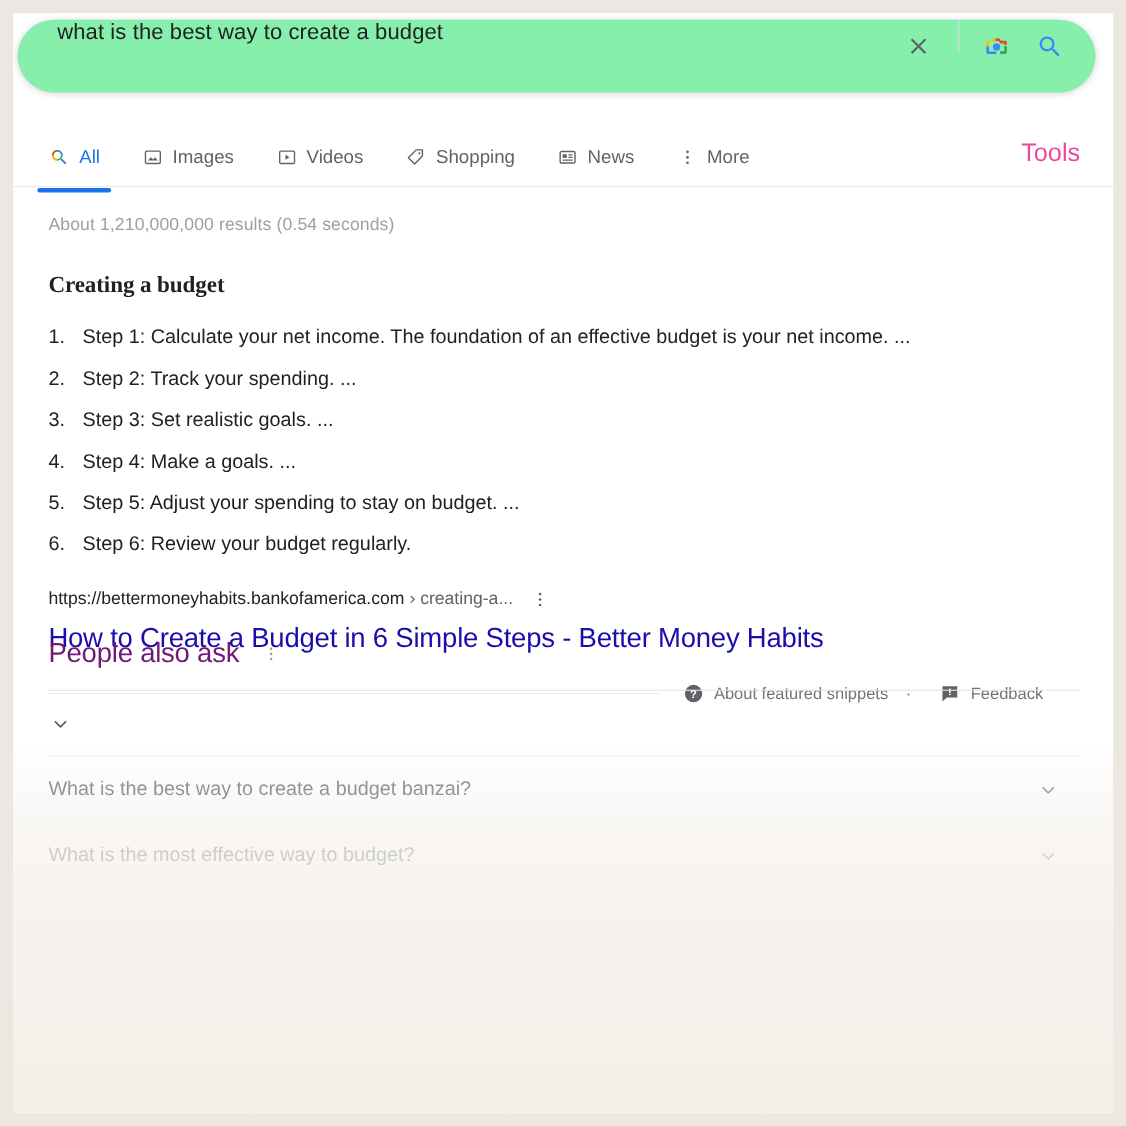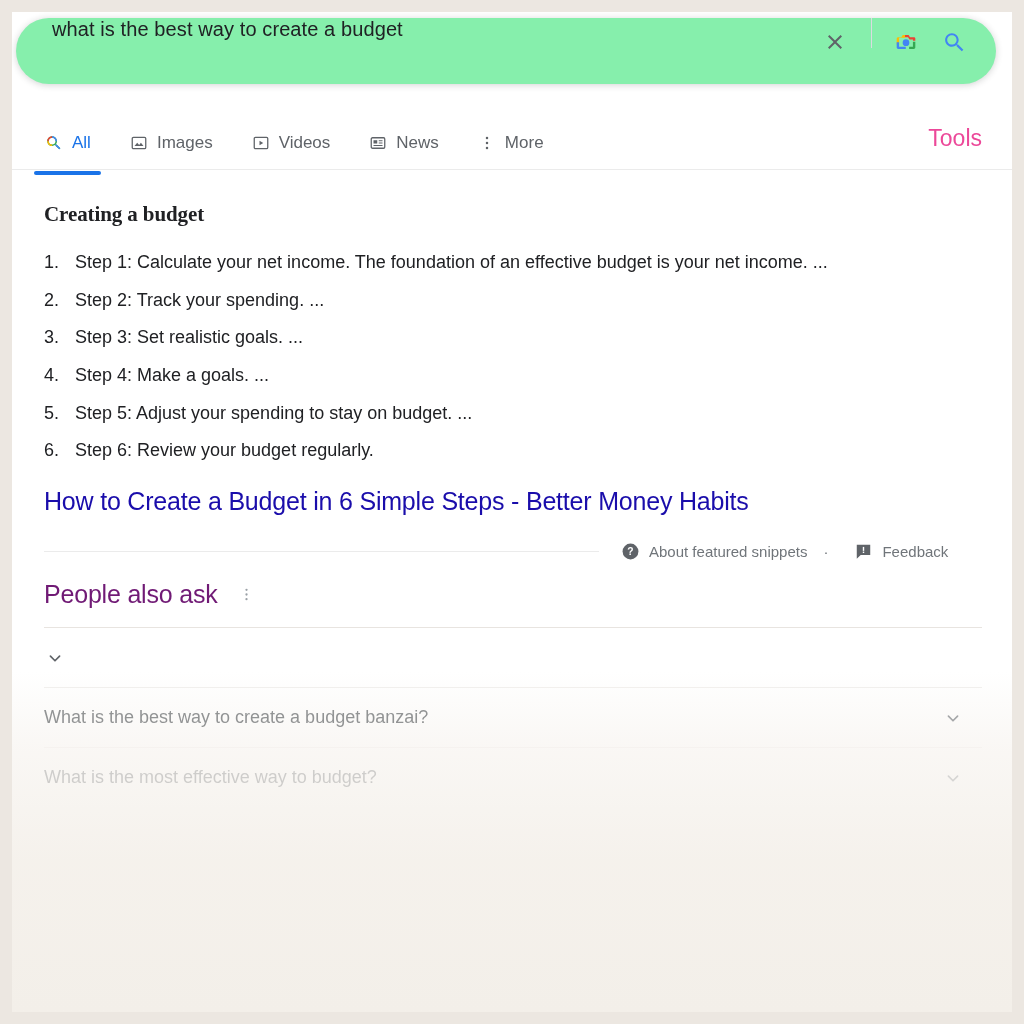--- a/index.html
+++ b/index.html
@@ -355,20 +355,29 @@
       <div class="tab">
         <span class="tab-ico">
           <svg width="18" height="18" viewBox="0 0 24 24" fill="none" stroke="#5f6368" stroke-width="1.7">
             <rect x="3" y="4.5" width="18" height="15" rx="1.6"></rect>
             <path d="M10 9l5 3-5 3z" fill="#5f6368" stroke="none"></path>
           </svg>
         </span>
         <span>Videos</span>
       </div>
 
+      <div class="tab">
+        <span class="tab-ico">
+          <svg width="18" height="18" viewBox="0 0 24 24" fill="none" stroke="#5f6368" stroke-width="1.7">
+            <path d="M12.5 3H20v7.5l-9.5 9.5-7.5-7.5z" stroke-linejoin="round"></path>
+            <circle cx="16.3" cy="7.1" r="1.25" fill="#5f6368" stroke="none"></circle>
+          </svg>
+        </span>
+        <span>Shopping</span>
+      </div>
 
       <div class="tab">
         <span class="tab-ico">
           <svg width="18" height="18" viewBox="0 0 24 24" fill="none" stroke="#5f6368" stroke-width="1.7">
             <rect x="3" y="5" width="18" height="14" rx="1.6"></rect>
             <rect x="6" y="8.3" width="5" height="4.4" fill="#5f6368" stroke="none"></rect>
             <path d="M13 9h5M13 12h5M6 15.3h12" stroke-width="1.5"></path>
           </svg>
         </span>
         <span>News</span>
@@ -384,32 +393,43 @@
         </span>
         <span>More</span>
       </div>
 
       <div id="tools-btn">Tools</div>
     </div>
   </div>
 
   <div id="content">
 
+    <div id="result-stats">About 1,210,000,000 results (0.54 seconds)</div>
 
     <div id="snippet-title">Creating a budget</div>
 
     <ol id="steps">
       <li>Step 1: Calculate your net income. The foundation of an effective budget is your net income. ...</li>
       <li>Step 2: Track your spending. ...</li>
       <li>Step 3: Set realistic goals. ...</li>
       <li>Step 4: Make a goals. ...</li>
       <li>Step 5: Adjust your spending to stay on budget. ...</li>
       <li>Step 6: Review your budget regularly.</li>
     </ol>
 
+    <div id="source-row">
+      <div id="source-url"><span>https://bettermoneyhabits.bankofamerica.com</span><span class="path"> › creating-a...</span></div>
+      <div id="source-more">
+        <svg width="18" height="18" viewBox="0 0 24 24" fill="#5f6368">
+          <circle cx="12" cy="5.4" r="1.6"></circle>
+          <circle cx="12" cy="12" r="1.6"></circle>
+          <circle cx="12" cy="18.6" r="1.6"></circle>
+        </svg>
+      </div>
+    </div>
 
     <a id="result-link" href="#">How to Create a Budget in 6 Simple Steps - Better Money Habits</a>
 
     <div id="snippet-footer">
       <div id="footer-rule"></div>
 
       <div class="ft-link">
         <svg width="19" height="19" viewBox="0 0 24 24">
           <circle cx="12" cy="12" r="10" fill="#5f6368"></circle>
           <text x="12" y="16.6" font-size="13" font-family="Liberation Sans, sans-serif" text-anchor="middle" fill="#ffffff" font-weight="bold">?</text>

